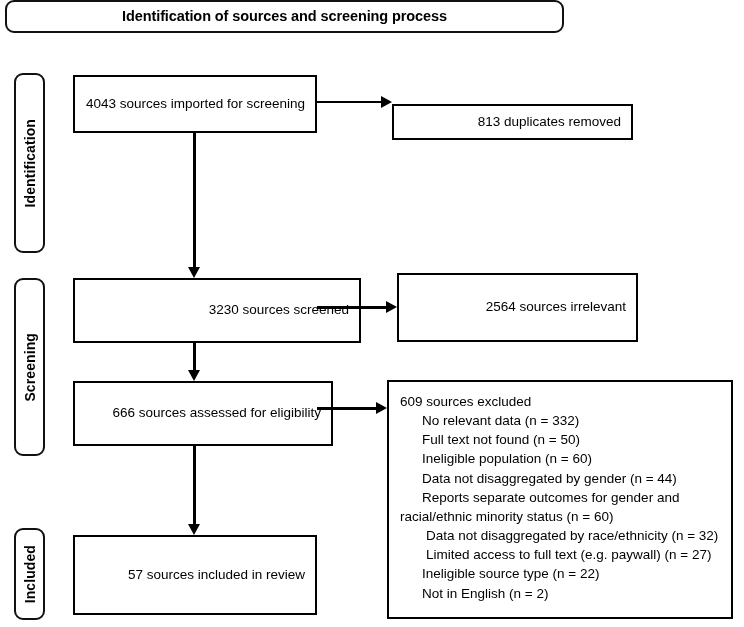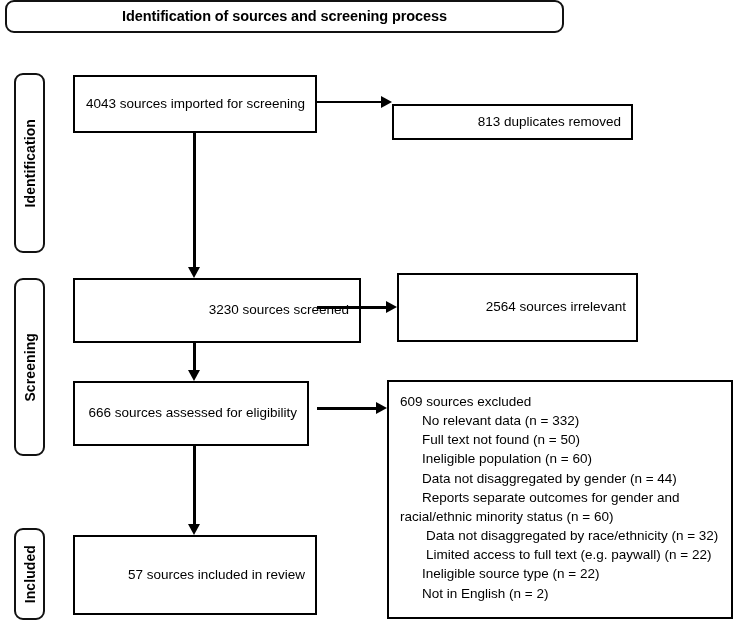--- a/index.html
+++ b/index.html
@@ -80,21 +80,21 @@
   .flow-box .box-text {
     font-size: 13.5px;
     line-height: 1.35;
     padding: 0 10px;
   }
 
   .box-imported    { left: 73px;  top: 75px;  width: 244px; height: 58px; }
   .box-duplicates  { left: 392px; top: 84px;  width: 241px; height: 36px; margin-top: 20px; }
   .box-screened    { left: 73px;  top: 278px; width: 288px; height: 65px; }
   .box-irrelevant  { left: 397px; top: 273px; width: 241px; height: 69px; }
-  .box-assessed    { left: 73px;  top: 381px; width: 236px; height: 65px; }
+  .box-assessed    { left: 73px;  top: 381px; width: 260px; height: 65px; }
   .box-included    { left: 73px;  top: 535px; width: 244px; height: 80px; }
 
   
   .exclusion-box {
     position: absolute;
     left: 387px;
     top: 380px;
     width: 346px;
     height: 239px;
     border: 2.5px solid #000000;
@@ -186,21 +186,21 @@
 
   <div class="exclusion-box">
     <div class="excl-heading">609 sources excluded</div>
     <div class="excl-item excl-indent-1">No relevant data (n = 332)</div>
     <div class="excl-item excl-indent-1">Full text not found (n = 50)</div>
     <div class="excl-item excl-indent-1">Ineligible population (n = 60)</div>
     <div class="excl-item excl-indent-1">Data not disaggregated by gender (n = 44)</div>
     <div class="excl-item excl-indent-1">Reports separate outcomes for gender and</div>
     <div class="excl-item excl-indent-0">racial/ethnic minority status (n = 60)</div>
     <div class="excl-item excl-indent-2">Data not disaggregated by race/ethnicity (n = 32)</div>
-    <div class="excl-item excl-indent-2">Limited access to full text (e.g. paywall) (n = 22)</div>
+    <div class="excl-item excl-indent-2">Limited access to full text (e.g. paywall) (n = 27)</div>
     <div class="excl-item excl-indent-1">Ineligible source type (n = 22)</div>
     <div class="excl-item excl-indent-1">Not in English (n = 2)</div>
   </div>
 
   <div class="connector v-line" style="left:193px; top:133px; height:134px;"></div>
   <div class="arrow-down" style="left:187.5px; top:267px;"></div>
 
   <div class="connector h-line" style="left:317px; top:100.5px; width:65px;"></div>
   <div class="arrow-right" style="left:381px; top:95.5px;"></div>
 

